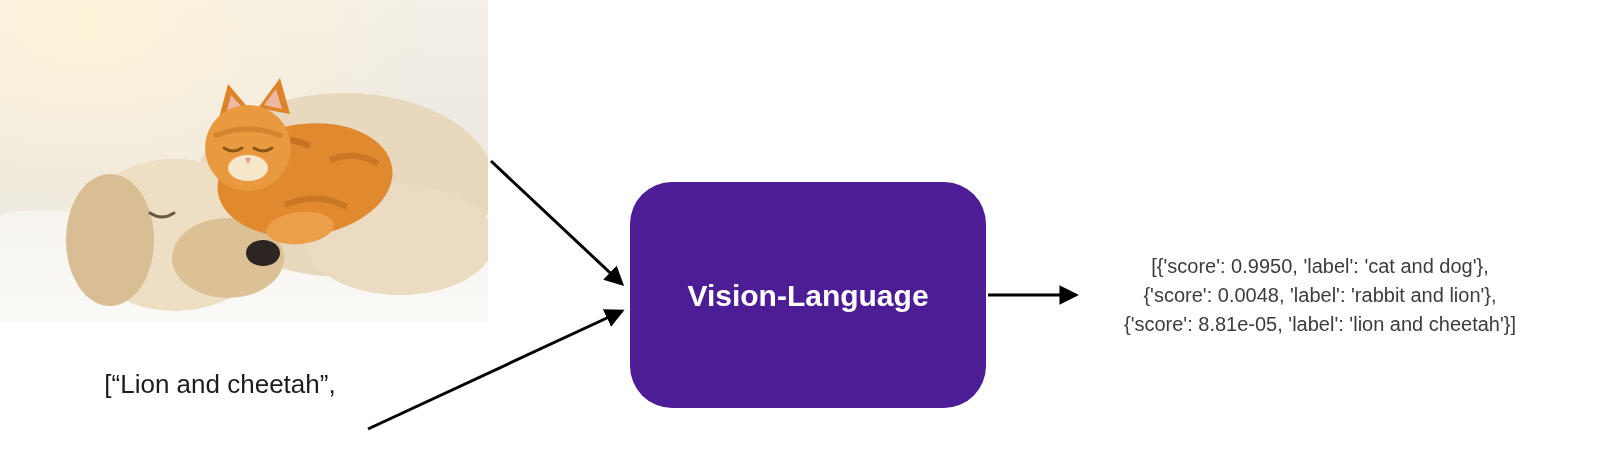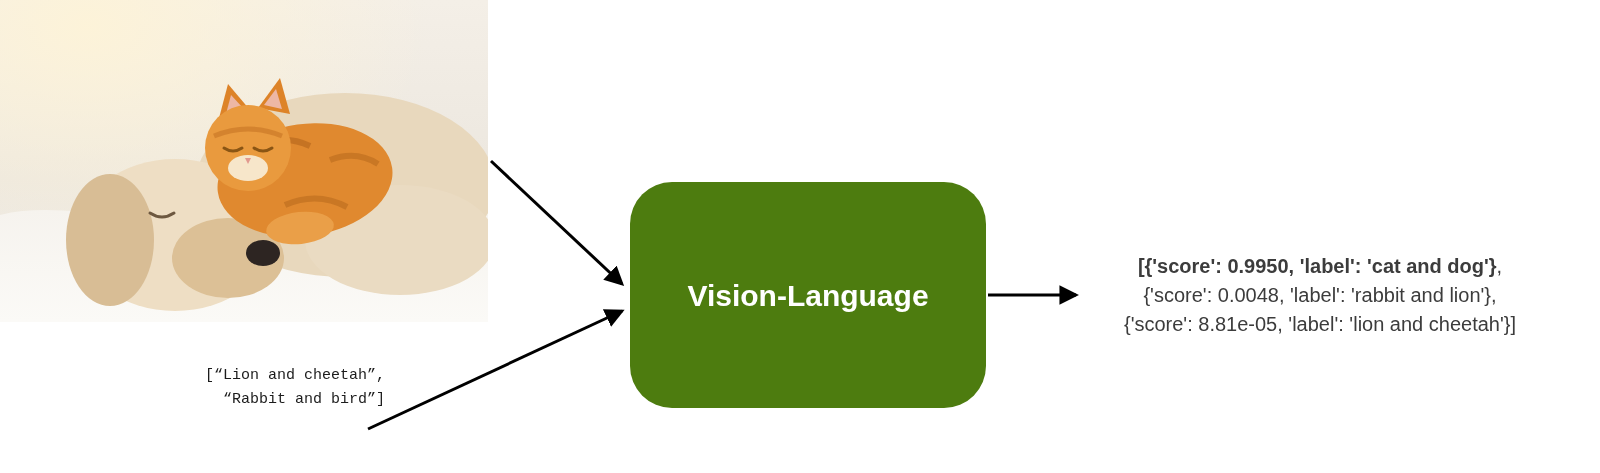--- a/index.html
+++ b/index.html
@@ -18,33 +18,32 @@
     width: 488px; height: 322px;
     overflow: hidden;
   }
   .photo svg { display: block; width: 100%; height: 100%; }
 
   
   .labels-block {
     position: absolute;
     left: 55px; top: 364px;
     width: 330px;
-    text-align: right;
-    font-size: 15px;
+    text-align: center;
+    font-size: 26px;
     line-height: 1.6;
     color: #1c1c1c;
-    font-family: Liberation Mono, monospace;
   }
 
   
   .model-box {
     position: absolute;
     left: 630px; top: 182px;
     width: 356px; height: 226px;
-    background: #4d7c0f;
+    background: #4c1d95;
     border-radius: 42px;
     display: flex;
     flex-direction: column;
     align-items: center;
     justify-content: center;
     text-align: center;
   }
   .model-box .model-line {
     color: #ffffff;
     font-weight: bold;
@@ -56,21 +55,21 @@
   .output-block {
     position: absolute;
     left: 1055px; top: 252px;
     width: 530px;
     text-align: center;
     font-size: 20px;
     line-height: 1.45;
     color: #3c3c3c;
   }
   .output-block .out-line { white-space: nowrap; }
-  .output-block .bold { font-weight: bold; margin-top: 36px; }
+  .output-block .bold { font-weight: normal; margin-top: 36px; }
 
   
   .arrows {
     position: absolute;
     left: 0; top: 0;
     width: 1600px; height: 473px;
     pointer-events: none;
   }
 </style>
 </head>
@@ -126,21 +125,20 @@
         <path d="M245,158 L251,158 L248,164 Z" fill="#e2998f"></path>
         <path d="M224,148 q9,6 18,0" stroke="#8a5514" stroke-width="3" fill="none" stroke-linecap="round"></path>
         <path d="M254,148 q9,6 18,0" stroke="#8a5514" stroke-width="3" fill="none" stroke-linecap="round"></path>
         <ellipse cx="300" cy="228" rx="34" ry="16" fill="#ea9f48" transform="rotate(-6 300 228)"></ellipse>
       </g>
     </svg>
   </div>
 
   <div class="labels-block">
     <div class="label-line">[“Lion and cheetah”,</div>
-    <div class="label-line">“Rabbit and bird”]</div>
   </div>
 
   <div class="model-box">
     <div class="model-line">Vision-Language</div>
   </div>
 
   <div class="output-block">
     <div class="out-line"><span class="bold">[{'score': 0.9950, 'label': 'cat and dog'}</span><span>,</span></div>
     <div class="out-line">{'score': 0.0048, 'label': 'rabbit and lion'},</div>
     <div class="out-line">{'score': 8.81e-05, 'label': 'lion and cheetah'}]</div>

